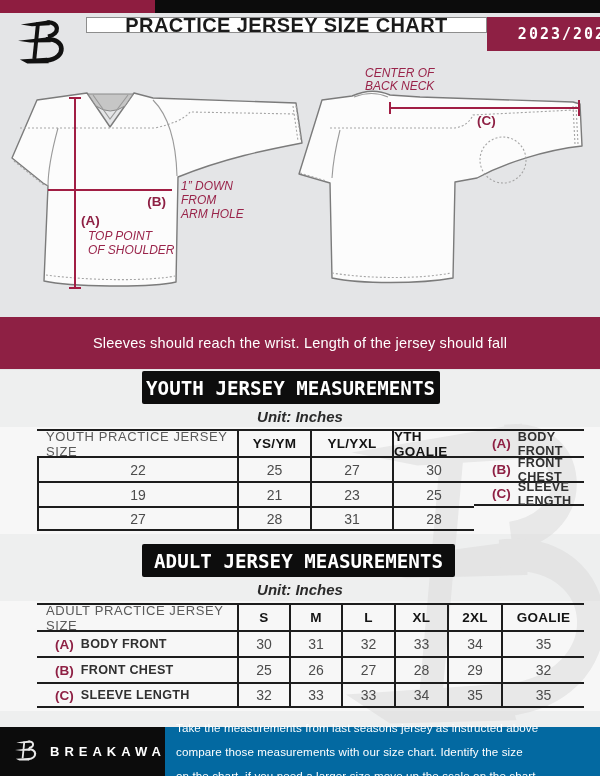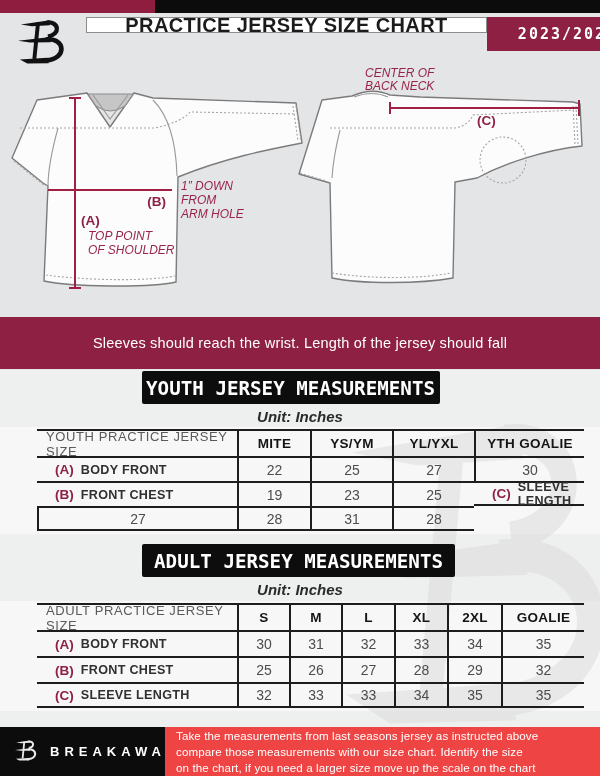--- a/index.html
+++ b/index.html
@@ -86,23 +86,23 @@
   .row-lab .nm  { color:#303030; font-weight:bold; font-size:12.6px; letter-spacing:.3px; }
 
   
   #footer-black {
     left:0; top:727px; width:165px; height:49px; background:#0c0c0c; z-index:4;
     display:flex; align-items:center; padding-left:15px; gap:9px;
   }
   #footer-logo { width:26px; height:27px; color:#e9e9e9; flex:0 0 auto; }
   #footer-brand { color:#fff; font-weight:bold; font-size:13px; letter-spacing:5px; }
   #footer-maroon {
-    left:165px; top:727px; width:435px; height:49px; background:#ef4444; z-index:4;
+    left:165px; top:727px; width:435px; height:49px; background:#0369a1; z-index:4;
     display:flex; flex-direction:column; justify-content:center; padding-left:11px;
-    color:#fff; font-size:11.6px; line-height:16px; letter-spacing:.1px;
+    color:#fff; font-size:11.6px; line-height:16px; letter-spacing:.1px;gap:8px;
   }
 </style>
 </head>
 <body>
 
 <div class="abs" id="bg-top"></div>
 <div class="abs" id="bg-bot"></div>
 <div class="abs table-band" id="band-youth"></div>
 <div class="abs table-band" id="band-adult"></div>
 
@@ -183,39 +183,39 @@
   <div>Sleeves should reach the wrist. Length of the jersey should fall</div>
 </div>
 
 <div class="abs pill" id="pill-youth">
   <span>YOUTH JERSEY MEASUREMENTS</span>
 </div>
 <div class="abs unit" id="unit-youth">Unit: Inches</div>
 
 <div class="abs tbl" id="tbl-youth">
   <div class="cell lab head-lab">YOUTH PRACTICE JERSEY SIZE</div>
-  <div class="cell v size-h">MITE</div>
   <div class="cell v size-h">YS/YM</div>
   <div class="cell v size-h">YL/YXL</div>
   <div class="cell v size-h">YTH GOALIE</div>
 
   <div class="cell lab row-lab">
     <span class="pre">(A)</span>
     <span class="nm">BODY FRONT</span>
   </div>
   <div class="cell v">22</div>
   <div class="cell v">25</div>
   <div class="cell v">27</div>
   <div class="cell v">30</div>
 
   <div class="cell lab row-lab">
     <span class="pre">(B)</span>
     <span class="nm">FRONT CHEST</span>
   </div>
   <div class="cell v">19</div>
+  <div class="cell v">21</div>
   <div class="cell v">23</div>
   <div class="cell v">25</div>
 
   <div class="cell lab row-lab bb">
     <span class="pre">(C)</span>
     <span class="nm">SLEEVE LENGTH</span>
   </div>
   <div class="cell v bb">27</div>
   <div class="cell v bb">28</div>
   <div class="cell v bb">31</div>

